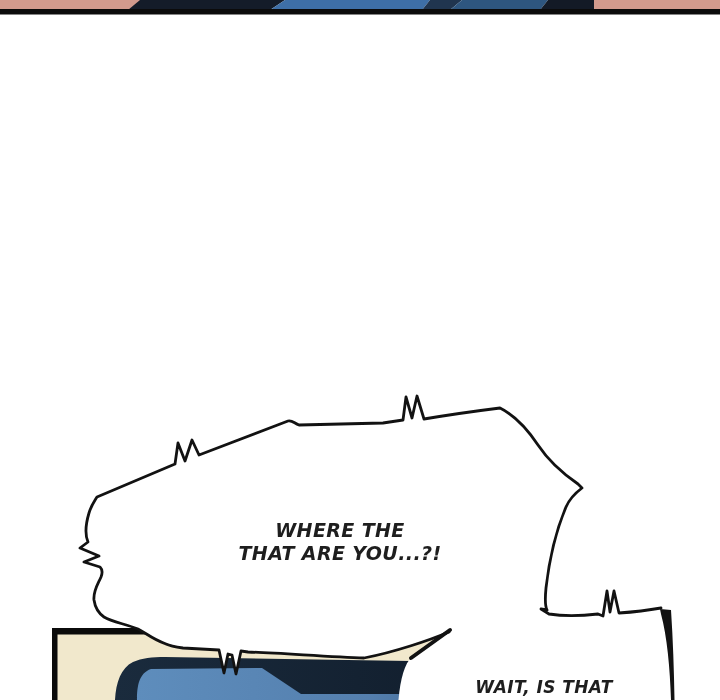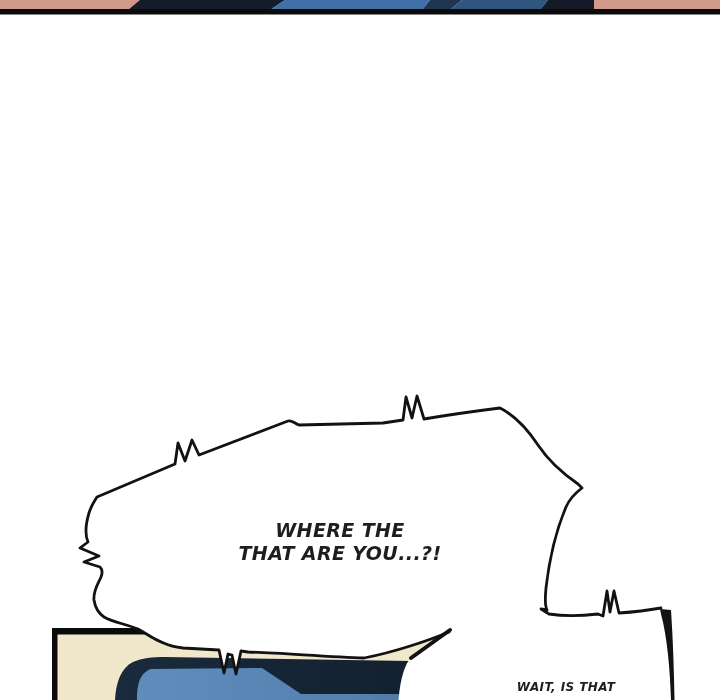--- a/index.html
+++ b/index.html
@@ -7,21 +7,21 @@
     position:relative;width:720px;height:700px;background:#ffffff;
     overflow:hidden;font-family:"DejaVu Sans",sans-serif;
   }
   .art{position:absolute;left:0;top:0;}
   .bubble-text{
     position:absolute;text-align:center;color:#1e1e1e;
     font-weight:700;font-style:italic;letter-spacing:0.4px;
     font-family:"DejaVu Sans",sans-serif;
   }
   .shout-text{left:180px;top:519px;width:320px;font-size:19px;line-height:23px;}
-  .reply-text{left:456px;top:676px;width:220px;font-size:12px;line-height:22px;}
+  .reply-text{left:434px;top:676px;width:220px;font-size:17px;line-height:22px;}
 </style>
 </head>
 <body>
 
 <div class="page">
 
   <svg class="art" width="720" height="700" viewBox="0 0 720 700">
 
     <defs>
       <linearGradient id="blueGrad" x1="0" y1="0" x2="1" y2="0">

